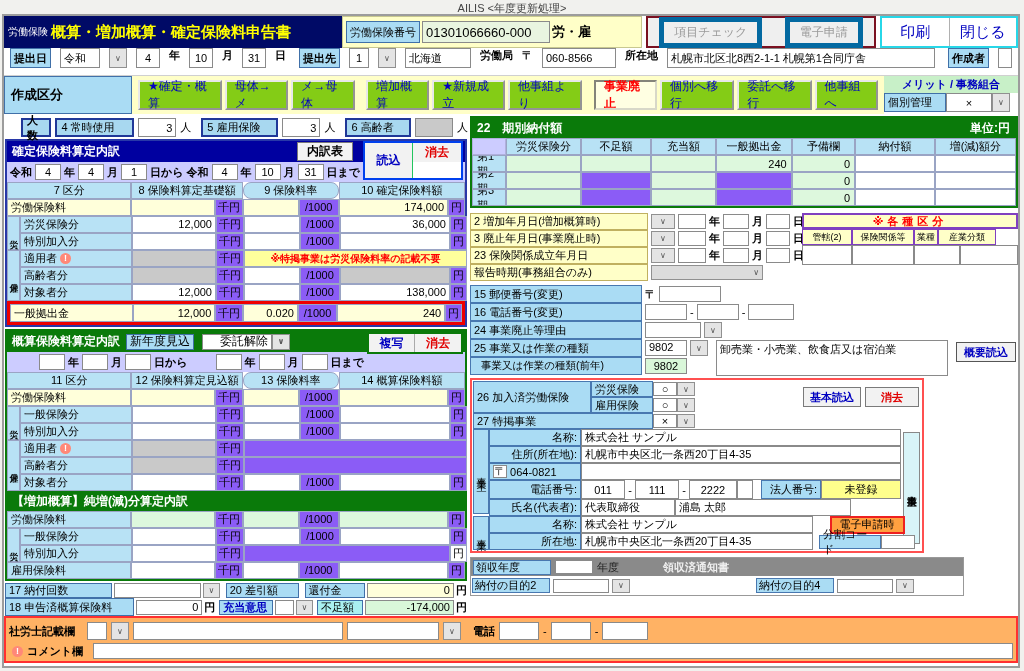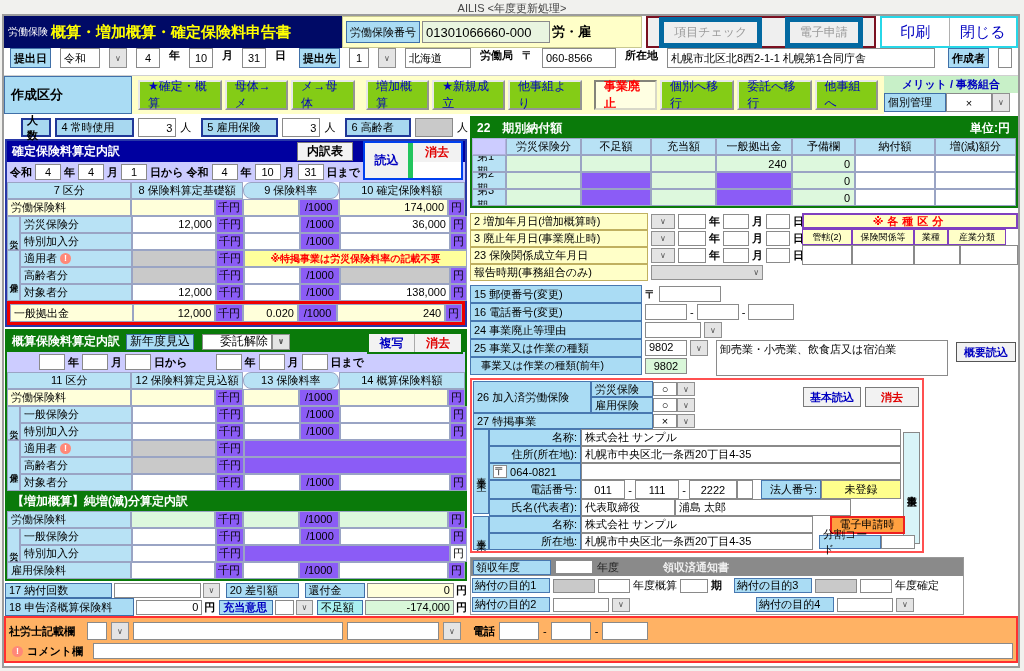--- a/index.html
+++ b/index.html
@@ -196,21 +196,21 @@
         <span class="cnt-lbl" style="width:76px;margin-left:6px;">6 高齢者</span>
         <span class="box cnt-box gybox"></span>
         <span>人</span>
       </div>
 
       <div class="sec-navy">
         <div class="bar bar-navy">
           <span>確定保険料算定内訳</span>
           <span class="btn" style="position:absolute;right:112px;top:1px;width:56px;height:19px;color:#000;background:#f4f4f4;">内訳表</span>
           <span style="position:absolute;right:2px;top:0px;display:flex;border:2px solid #0040ee;background:#fff;">
-            <span class="btn b" style="width:48px;height:35px;border:none;border-right:5px solid #22c55e;">読込</span>
+            <span class="btn b" style="width:48px;height:35px;border:none;border-right:1px solid #22c55e;">読込</span>
             <span class="btn b red" style="width:48px;height:19px;border:none;">消去</span>
           </span>
         </div>
         <div class="daterow">
           <span class="b">令和</span>
           <span class="box dbox">4</span>
           <span class="b">年</span>
           <span class="box dbox">4</span>
           <span class="b">月</span>
           <span class="box dbox">1</span>
@@ -549,21 +549,21 @@
         </div>
         <div class="dr">
           <span class="ylab">報告時期(事務組合のみ)</span>
           <span class="dd" style="width:112px;height:15px;justify-content:flex-end;padding-right:3px;background:#dcdcdc;">∨</span>
         </div>
         <div class="kubun">
           <div class="kubun-t">※各種区分</div>
           <div class="kubun-h">
             <div style="width:50px;">管轄(2)</div>
             <div style="width:62px;">保険関係等</div>
-            <div style="width:34px;">業種</div>
+            <div style="width:24px;">業種</div>
             <div style="width:58px;">産業分類</div>
           </div>
           <div class="kubun-b">
             <div style="width:50px;"></div>
             <div style="width:62px;"></div>
             <div style="width:46px;"></div>
             <div style="width:58px;"></div>
           </div>
         </div>
       </div>
@@ -681,33 +681,20 @@
           </span>
         </div>
       </div>
 
       <div class="receipt">
         <div class="rbar">
           <span class="glab">領収年度</span>
           <span class="box" style="width:38px;height:14px;"></span>
           <span style="color:#222;">年度</span>
           <span class="notice-t">領収済通知書</span>
-        </div>
-        <div class="rrow">
-          <span class="glab">納付の目的1</span>
-          <span class="box gybox" style="width:42px;height:14px;"></span>
-          <span class="box" style="width:32px;height:14px;"></span>
-          <span>年度概算</span>
-          <span class="box" style="width:28px;height:14px;"></span>
-          <span class="b">期</span>
-          <span style="width:6px;"></span>
-          <span class="glab">納付の目的3</span>
-          <span class="box gybox" style="width:42px;height:14px;"></span>
-          <span class="box" style="width:32px;height:14px;"></span>
-          <span>年度確定</span>
         </div>
         <div class="rrow">
           <span class="glab">納付の目的2</span>
           <span class="box" style="width:56px;height:14px;"></span>
           <span class="dd" style="height:14px;">∨</span>
           <span style="width:120px;"></span>
           <span class="glab">納付の目的4</span>
           <span class="box" style="width:56px;height:14px;"></span>
           <span class="dd" style="height:14px;">∨</span>
         </div>

